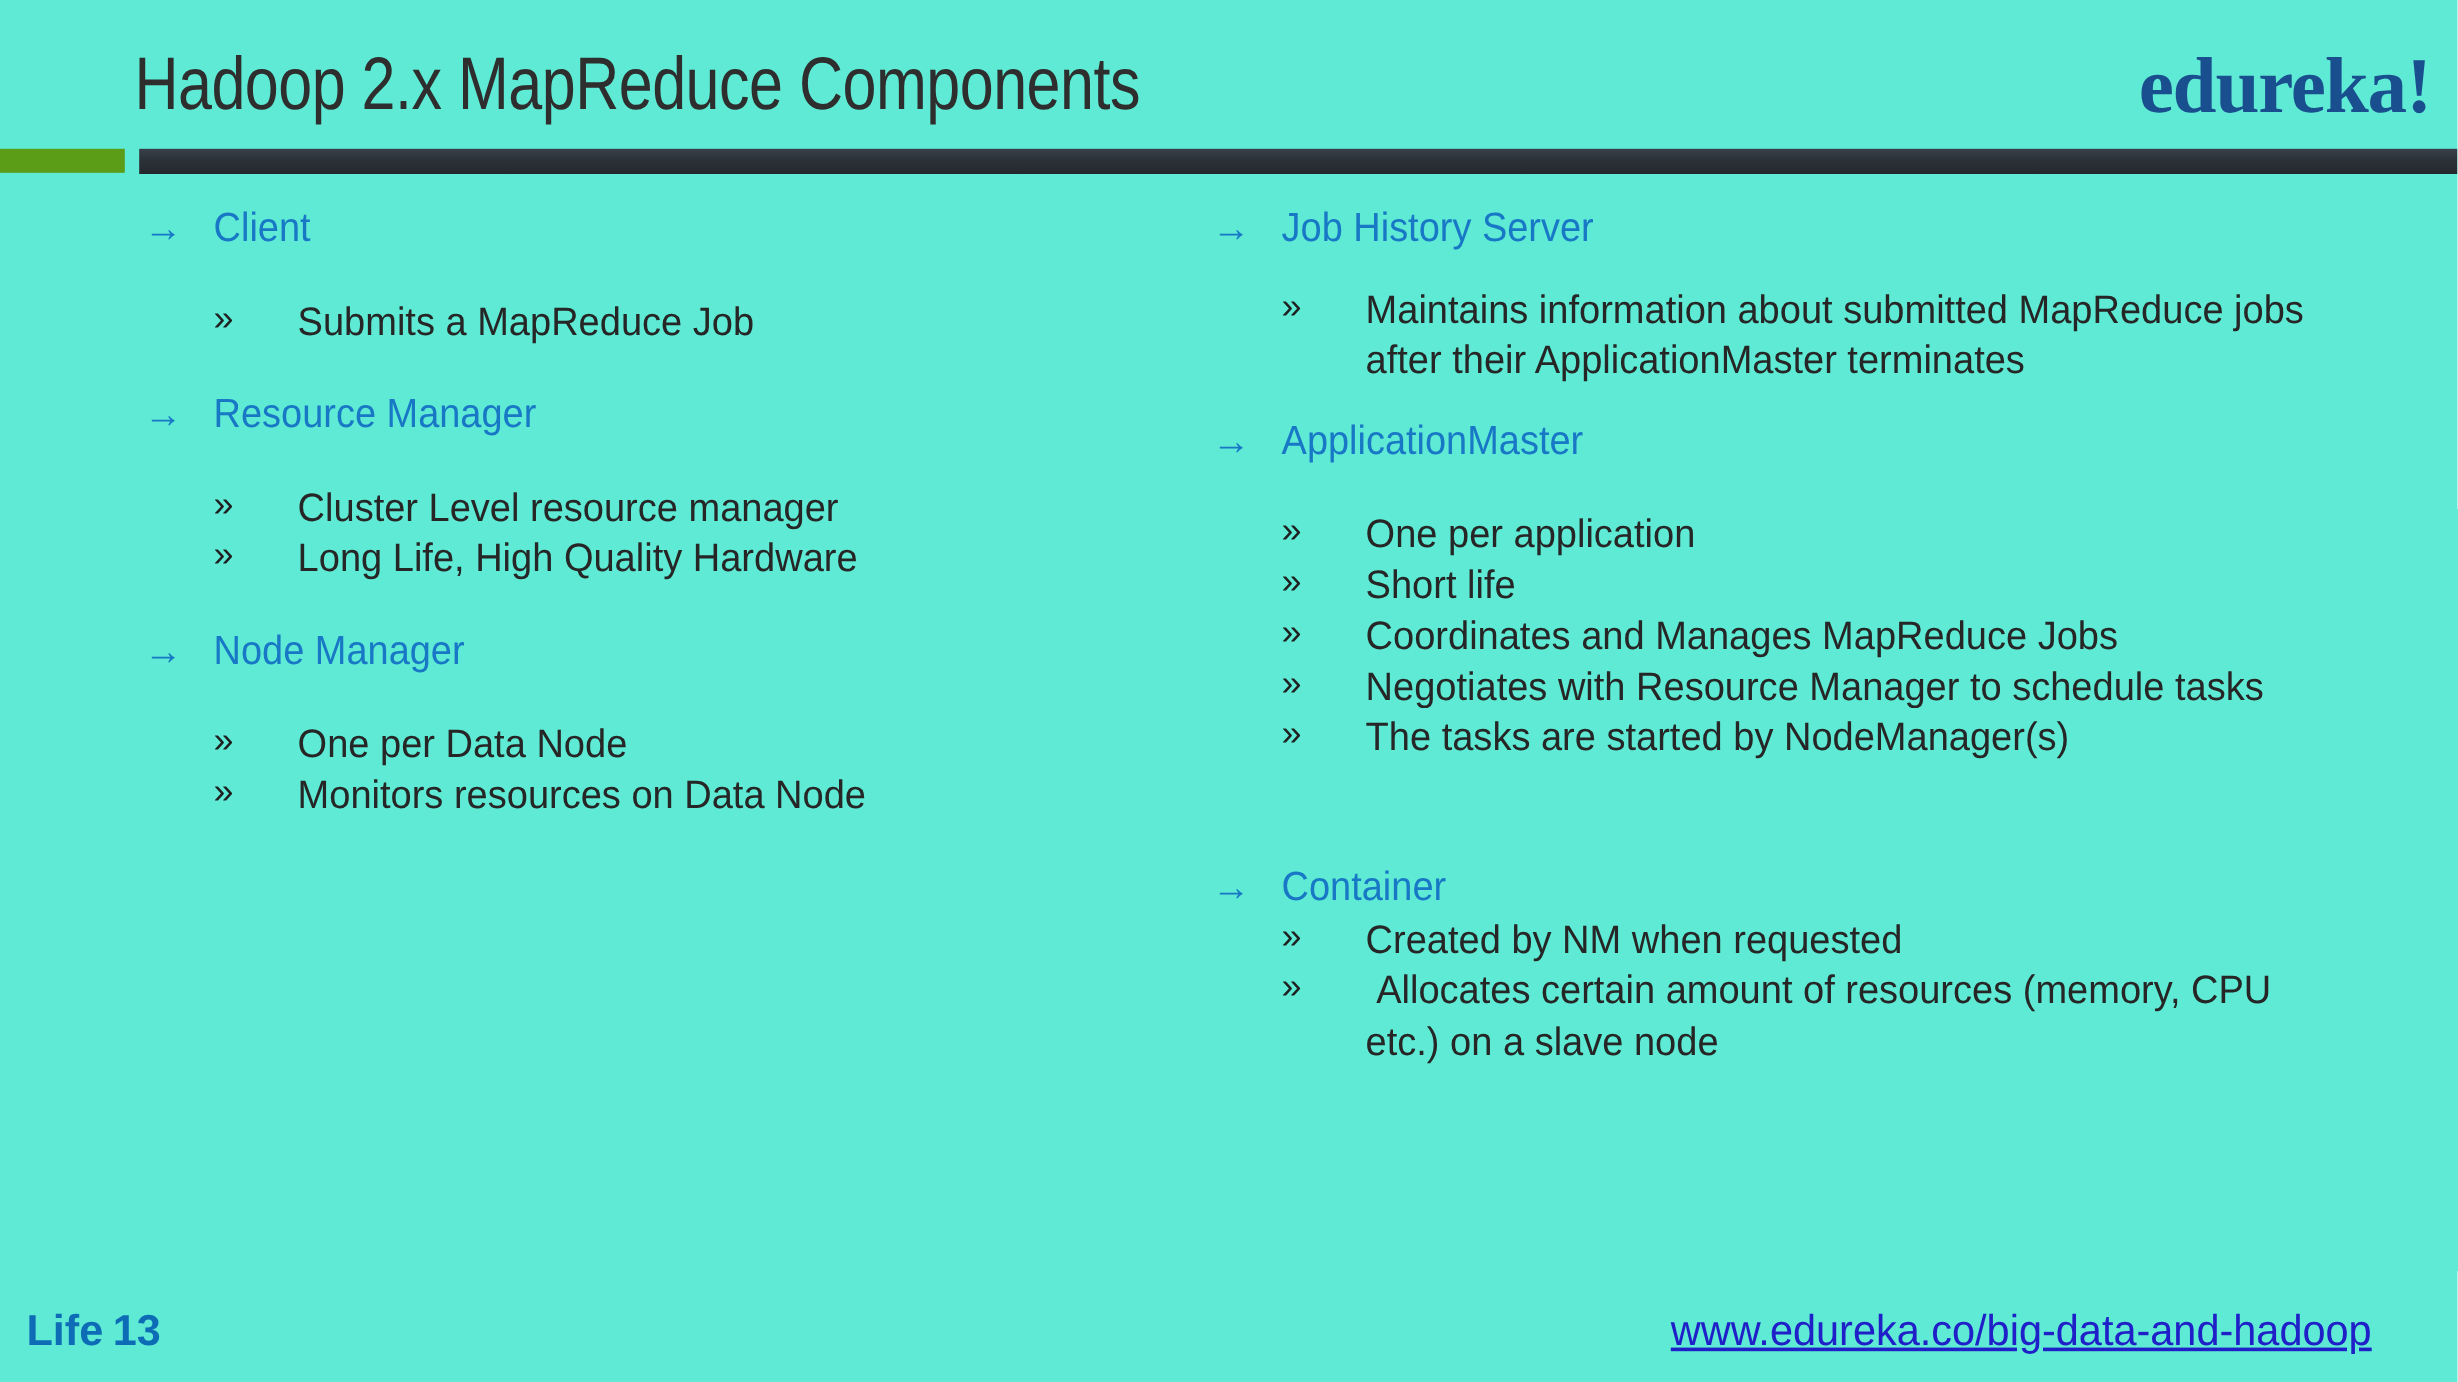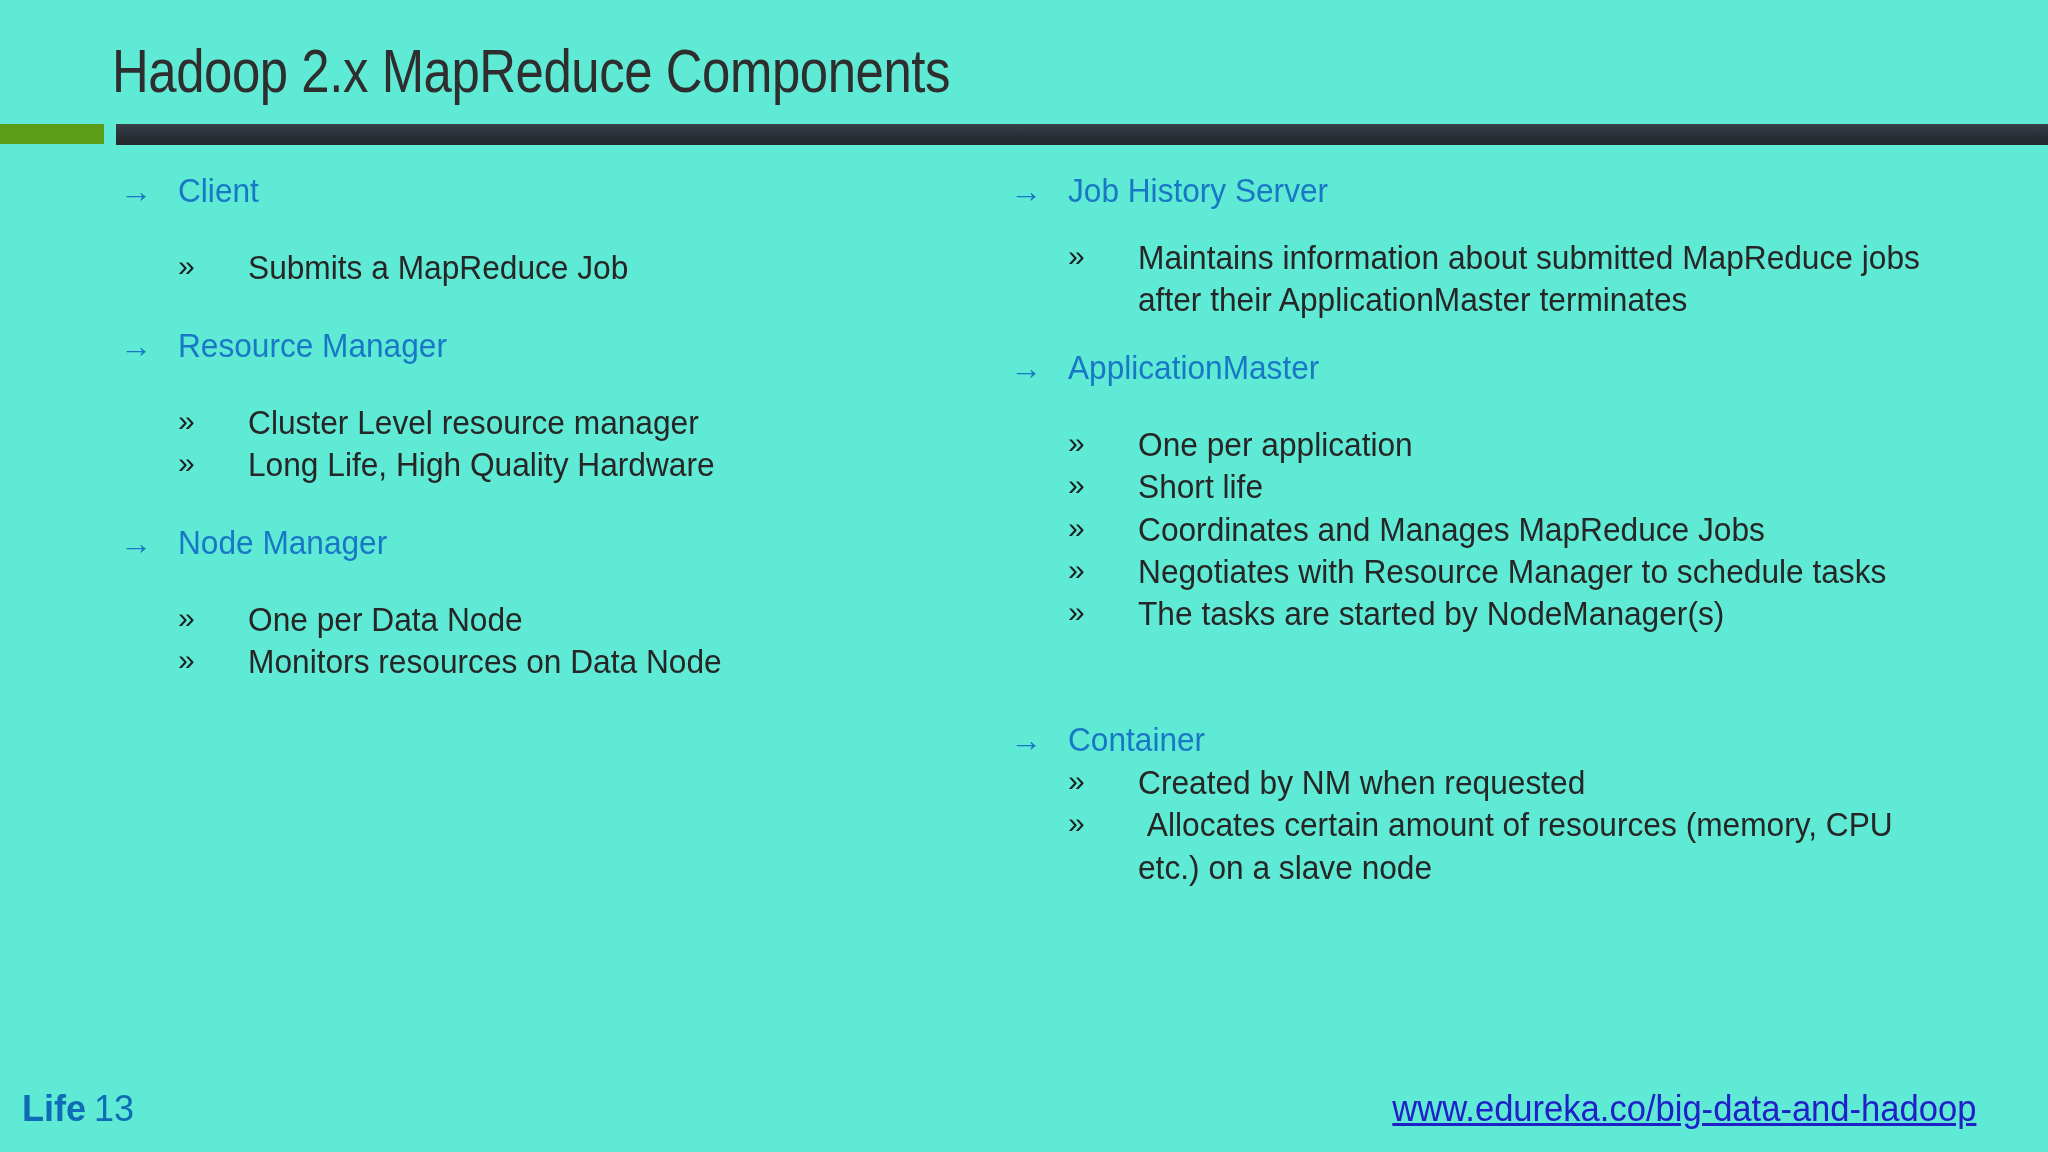--- a/index.html
+++ b/index.html
@@ -120,41 +120,42 @@
   
   #slide-number {
     position: absolute;
     left: 22px;
     bottom: 22px;
     font-size: 36px;
     color: #0d6cb5;
     white-space: nowrap;
   }
   #slide-number .slide-word { font-weight: bold; }
-  #slide-number .slide-value { font-weight: 400; margin-left: 8px; }
+  #slide-number .slide-value { font-weight: 700; margin-left: 8px; }
 
   #footer-link {
     position: absolute;
     right: 72px;
     bottom: 22px;
     font-size: 36px;
     color: #2020c8;
     text-decoration: underline;
     white-space: nowrap;
     transform: scaleX(0.96);
     transform-origin: right bottom;
   }
 </style>
 </head>
 <body>
 
 <div id="slide">
 
   <div id="slide-title">Hadoop 2.x MapReduce Components</div>
 
+  <div id="brand-logo">edureka!</div>
 
   <div id="accent-green"></div>
   <div id="header-rule"></div>
 
   <div id="left-column" class="column">
 
     <div class="group">
       <div class="group-heading">
         <span class="arrow">→</span>
         <span class="heading-text">Client</span>

